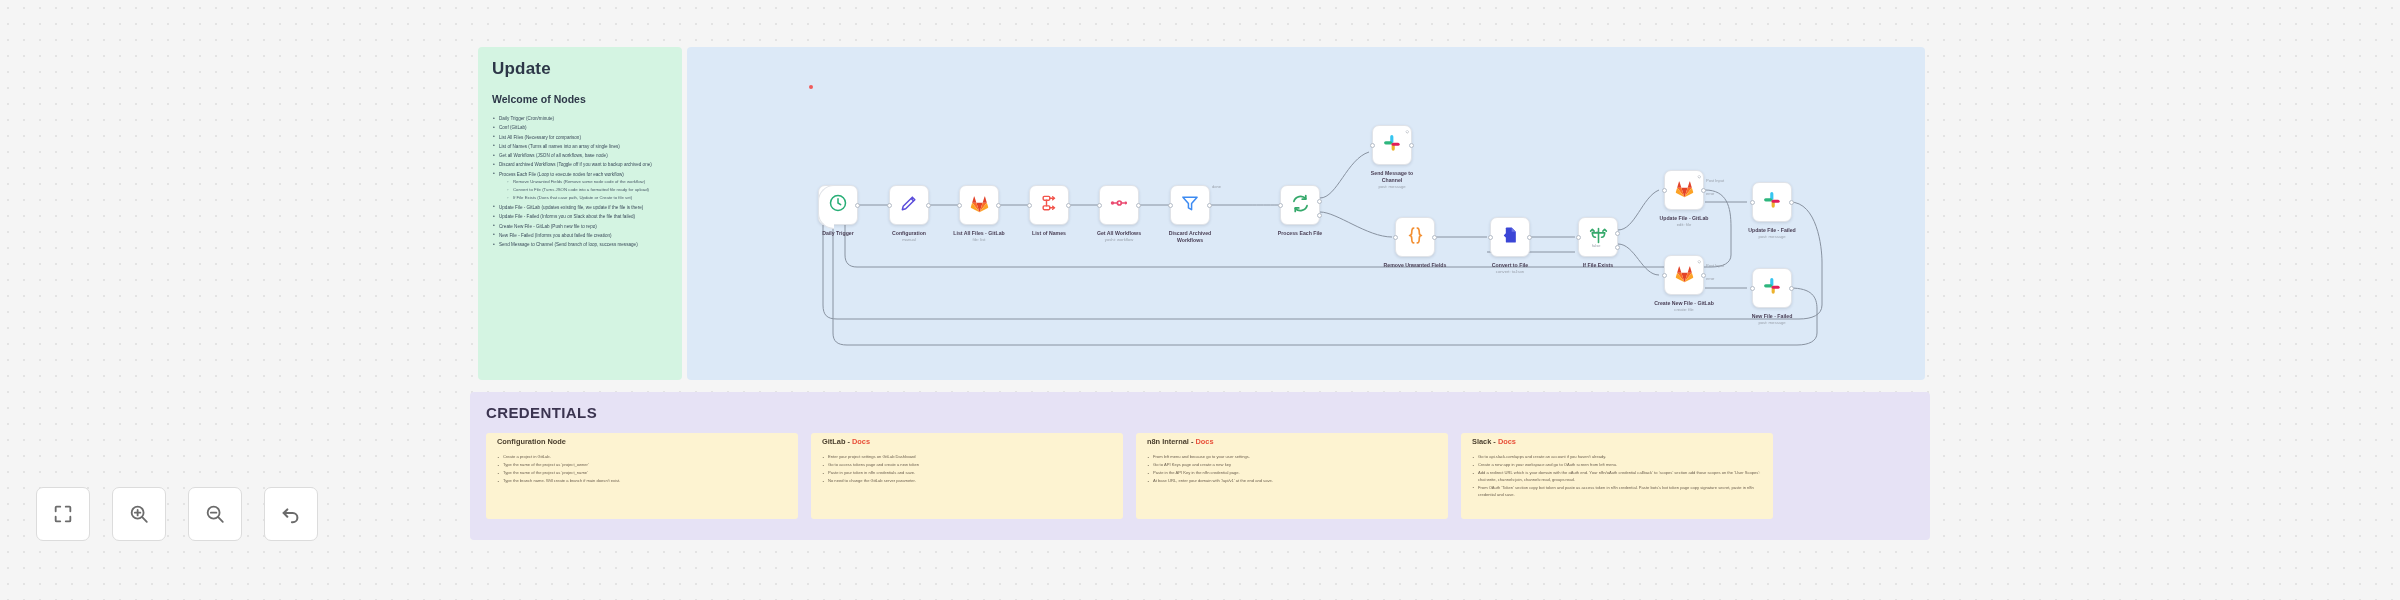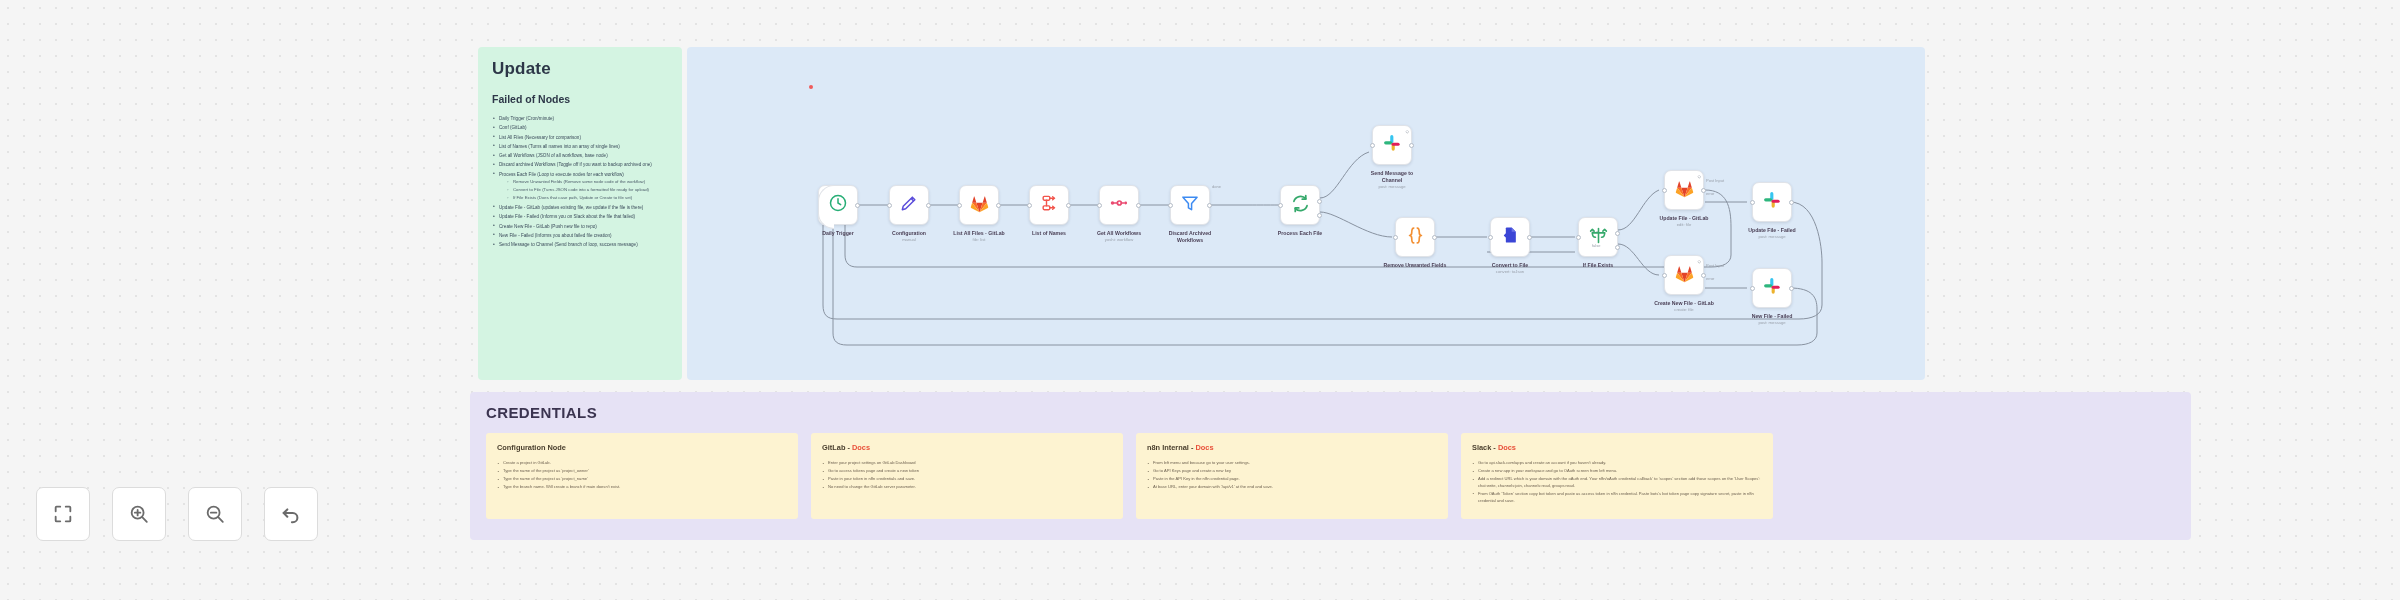--- a/index.html
+++ b/index.html
@@ -120,32 +120,32 @@
 
   
   .trigger-dot {
     position: absolute; width: 4px; height: 4px;
     background: #ef5b5b; border-radius: 50%;
   }
 
   
   .cred-panel {
     position: absolute; left: 470px; top: 392px;
-    width: 1721px; height: 148px;
+    width: 1460px; height: 148px;
     background: #e6e2f5; border-radius: 4px;
     padding: 12px 16px;
   }
   .cred-panel h2 {
     font-size: 15px; font-weight: bold; color: #3b3450;
     letter-spacing: .4px; margin-bottom: 12px;
   }
   .cred-cards { display: flex; gap: 13px; }
   .cred-card {
     background: #fdf3d1; border-radius: 3px;
-    padding: 10px 11px; width: 312px; height: 86px;
+    padding: 4px 11px; width: 312px; height: 86px;
     overflow: hidden;
   }
   .cred-card h3 {
     font-size: 7.4px; font-weight: bold; color: #4a3f2e; margin-bottom: 8px;
   }
   .cred-card h3 .docs { color: #e8503a; }
   .cred-card ul { list-style: none; }
   .cred-card li {
     position: relative; font-size: 4.1px; line-height: 1.6;
     color: #6b5f4e; padding-left: 6px; margin-bottom: 1.6px;
@@ -167,21 +167,21 @@
 </style>
 </head>
 <body>
 
 <div id="root">
 
   <div class="canvas-bg"></div>
 
   <div class="sticky-welcome">
     <h1>Update</h1>
-    <h2>Failed of Nodes</h2>
+    <h2>Welcome of Nodes</h2>
     <ul id="welcome-list">
         <li>Daily Trigger (Cron/minute)</li>
         <li>Conf (GitLab)</li>
         <li>List All Files (Necessary for comparison)</li>
         <li>List of Names (Turns all names into an array of single lines)</li>
         <li>Get all Workflows (JSON of all workflows, base node)</li>
         <li>Discard archived Workflows (Toggle off if you want to backup archived one)</li>
         <li>Process Each File (Loop to execute nodes for each workflow)<ul>
             <li>Remove Unwanted Fields (Remove some node code of the workflow)</li>
             <li>Convert to File (Turns JSON code into a formatted file ready for upload)</li>

